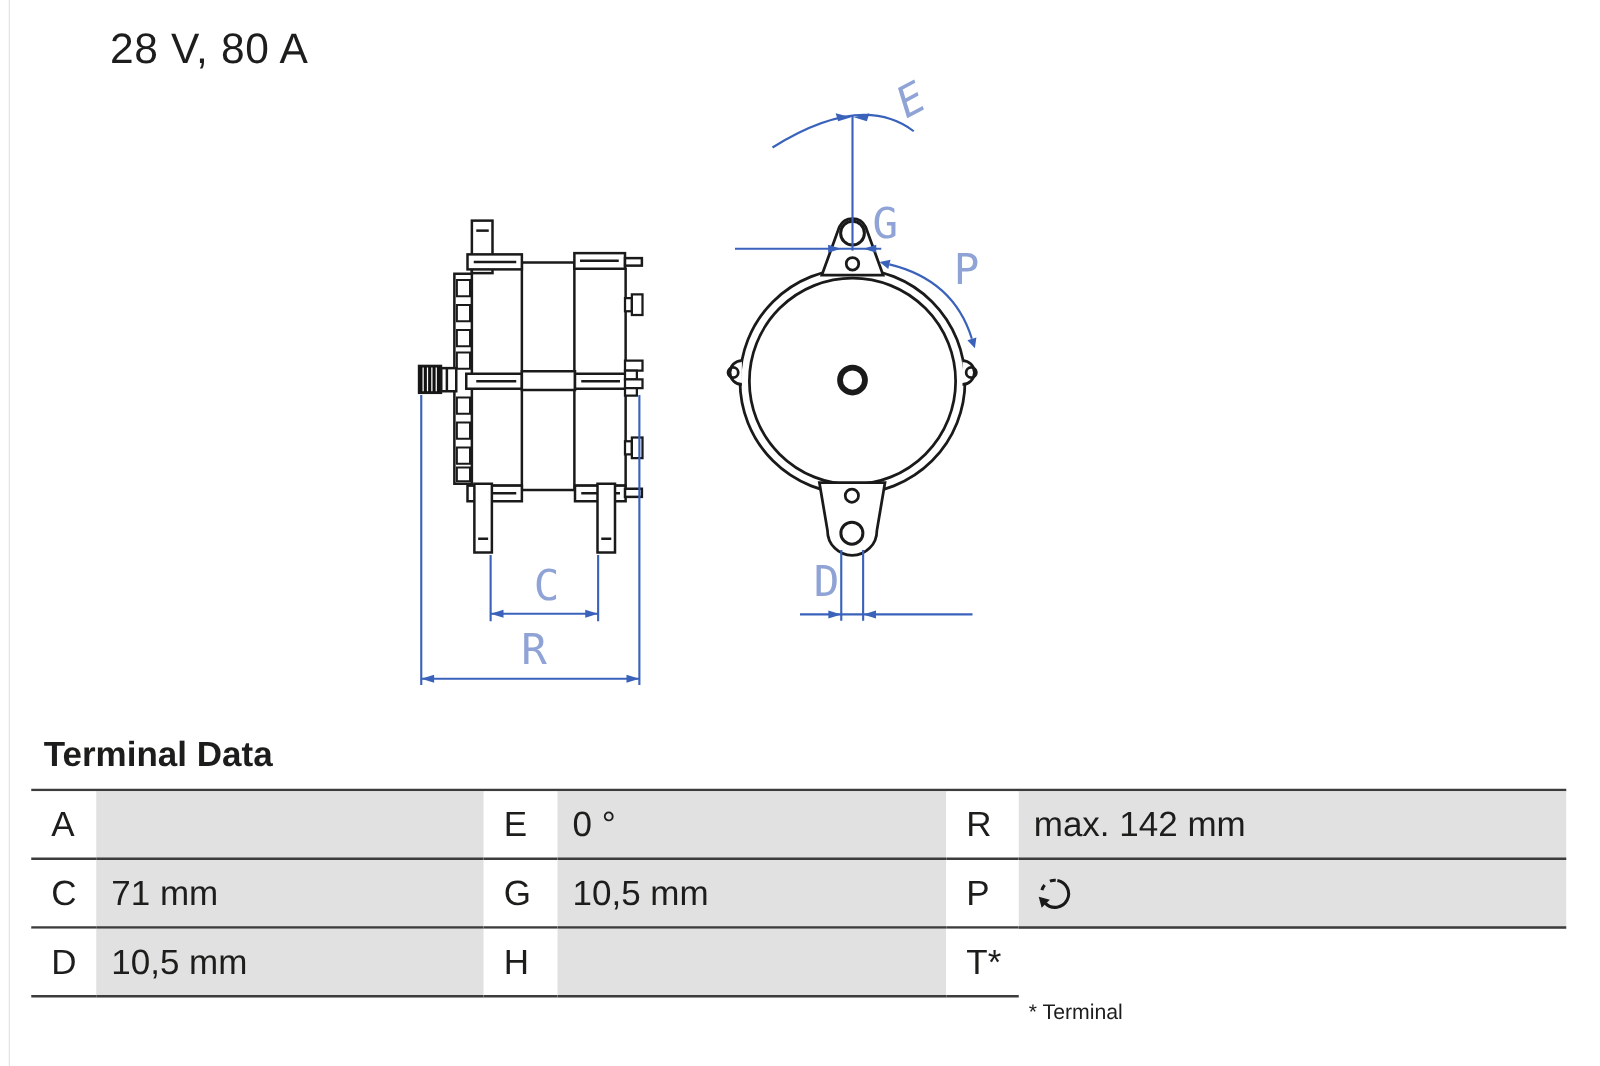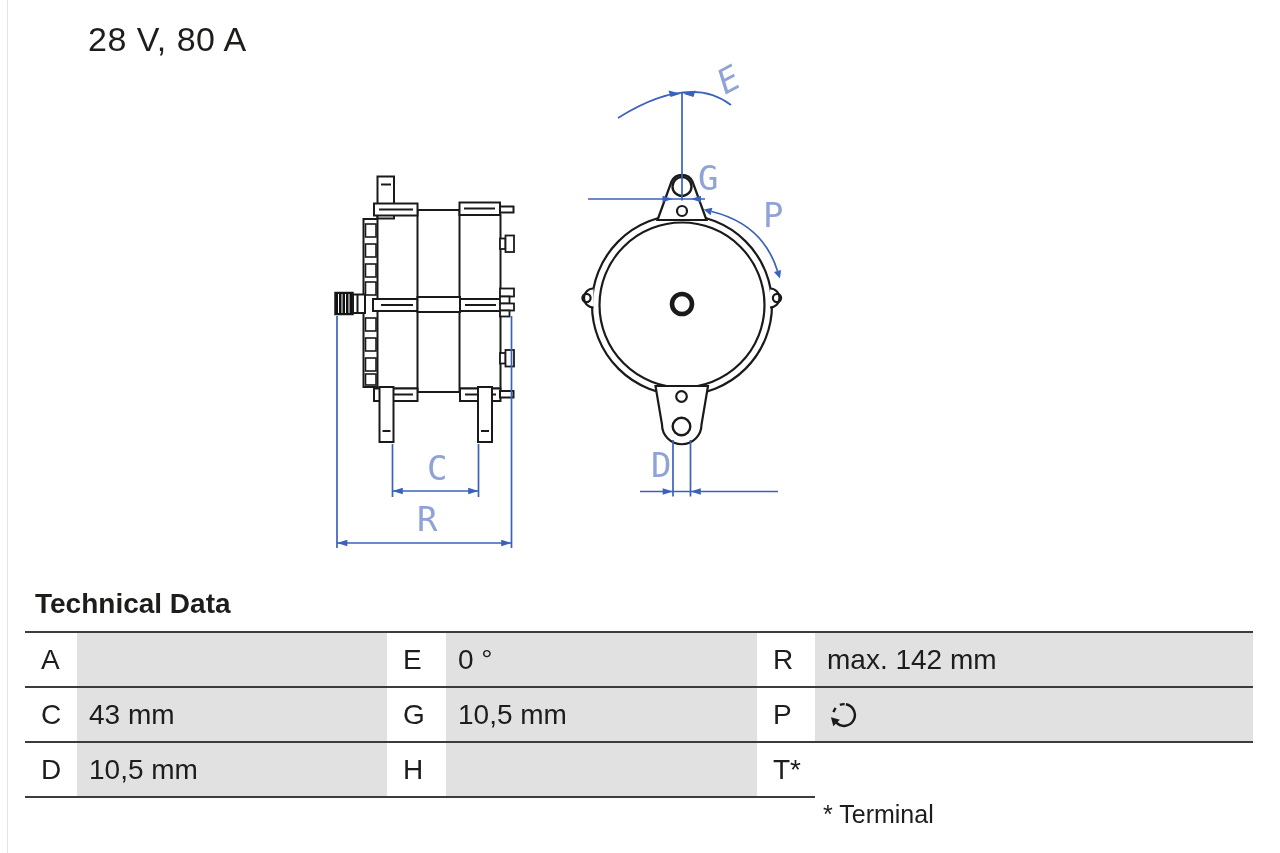--- a/index.html
+++ b/index.html
@@ -22,21 +22,21 @@
   .tech-table .cell{
     border-bottom:2px solid #3c3c3c;
     box-sizing:border-box;
     font-size:28px;
     display:flex;align-items:center;
     white-space:nowrap;overflow:visible;
   }
   .tech-table .lbl{background:#ffffff;padding-left:16px;}
   .tech-table .val{background:#e1e1e1;padding-left:12px;}
   .rot-icon{display:block;}
-  .footnote{position:absolute;left:823px;top:800px;font-size:25px;}
+  .footnote{position:absolute;left:823px;top:800px;font-size:17px;}
   .dimtext{font-family:"DejaVu Sans Mono", monospace;fill:#8fa3d6;font-size:34px;}
 </style>
 </head>
 <body>
 
 <div class="page-edge"></div>
 
 <div class="title">28 V, 80 A</div>
 
 <svg id="drawing" width="1280" height="575" viewBox="0 0 1280 575">
@@ -173,33 +173,33 @@
   <g>
     <text class="dimtext" x="427" y="480">C</text>
     <text class="dimtext" x="417" y="531">R</text>
     <text class="dimtext" x="651" y="477">D</text>
     <text class="dimtext" x="698" y="190">G</text>
     <text class="dimtext" x="763" y="227">P</text>
     <text class="dimtext" x="725" y="95" font-style="italic" transform="rotate(-28 725 95)">E</text>
   </g>
 </svg>
 
-<div class="section-heading">Technical Data</div>
+<div class="section-heading">Terminal Data</div>
 
 <div class="tech-table">
 
   <div class="cell lbl">A</div>
   <div class="cell val"></div>
   <div class="cell lbl">E</div>
   <div class="cell val">0 °</div>
   <div class="cell lbl">R</div>
   <div class="cell val">max. 142 mm</div>
 
   <div class="cell lbl">C</div>
-  <div class="cell val">43 mm</div>
+  <div class="cell val">71 mm</div>
   <div class="cell lbl">G</div>
   <div class="cell val">10,5 mm</div>
   <div class="cell lbl">P</div>
   <div class="cell val">
     <svg class="rot-icon" width="34" height="34" viewBox="0 0 36 36">
       <path d="M20,6.7 A11.5,11.5 0 1 1 9.87,26.13" fill="none" stroke="#1a1a1a" stroke-width="2.6"></path>
       <path d="M6.9,15.0 A11.5,11.5 0 0 1 20.6,6.8" fill="none" stroke="#1a1a1a" stroke-width="2.6" stroke-dasharray="5 5.5"></path>
       <polygon points="4.2,20.5 6.7,29.8 13.6,23.1" fill="#1a1a1a"></polygon>
     </svg>
   </div>

